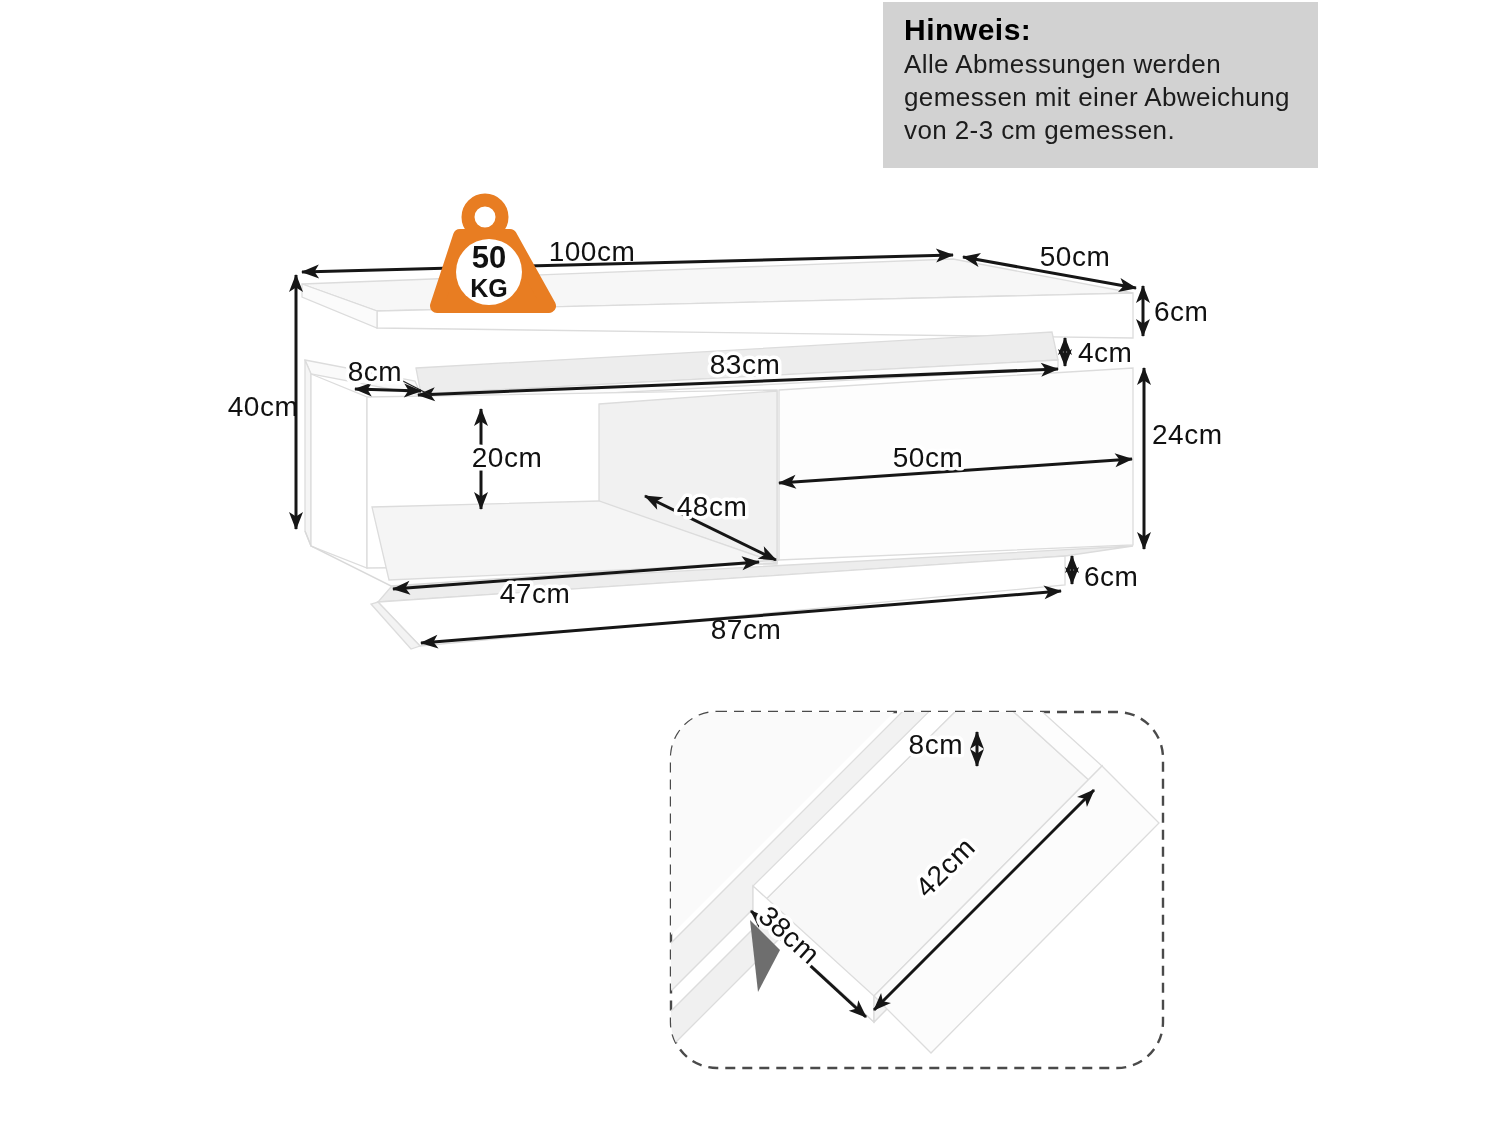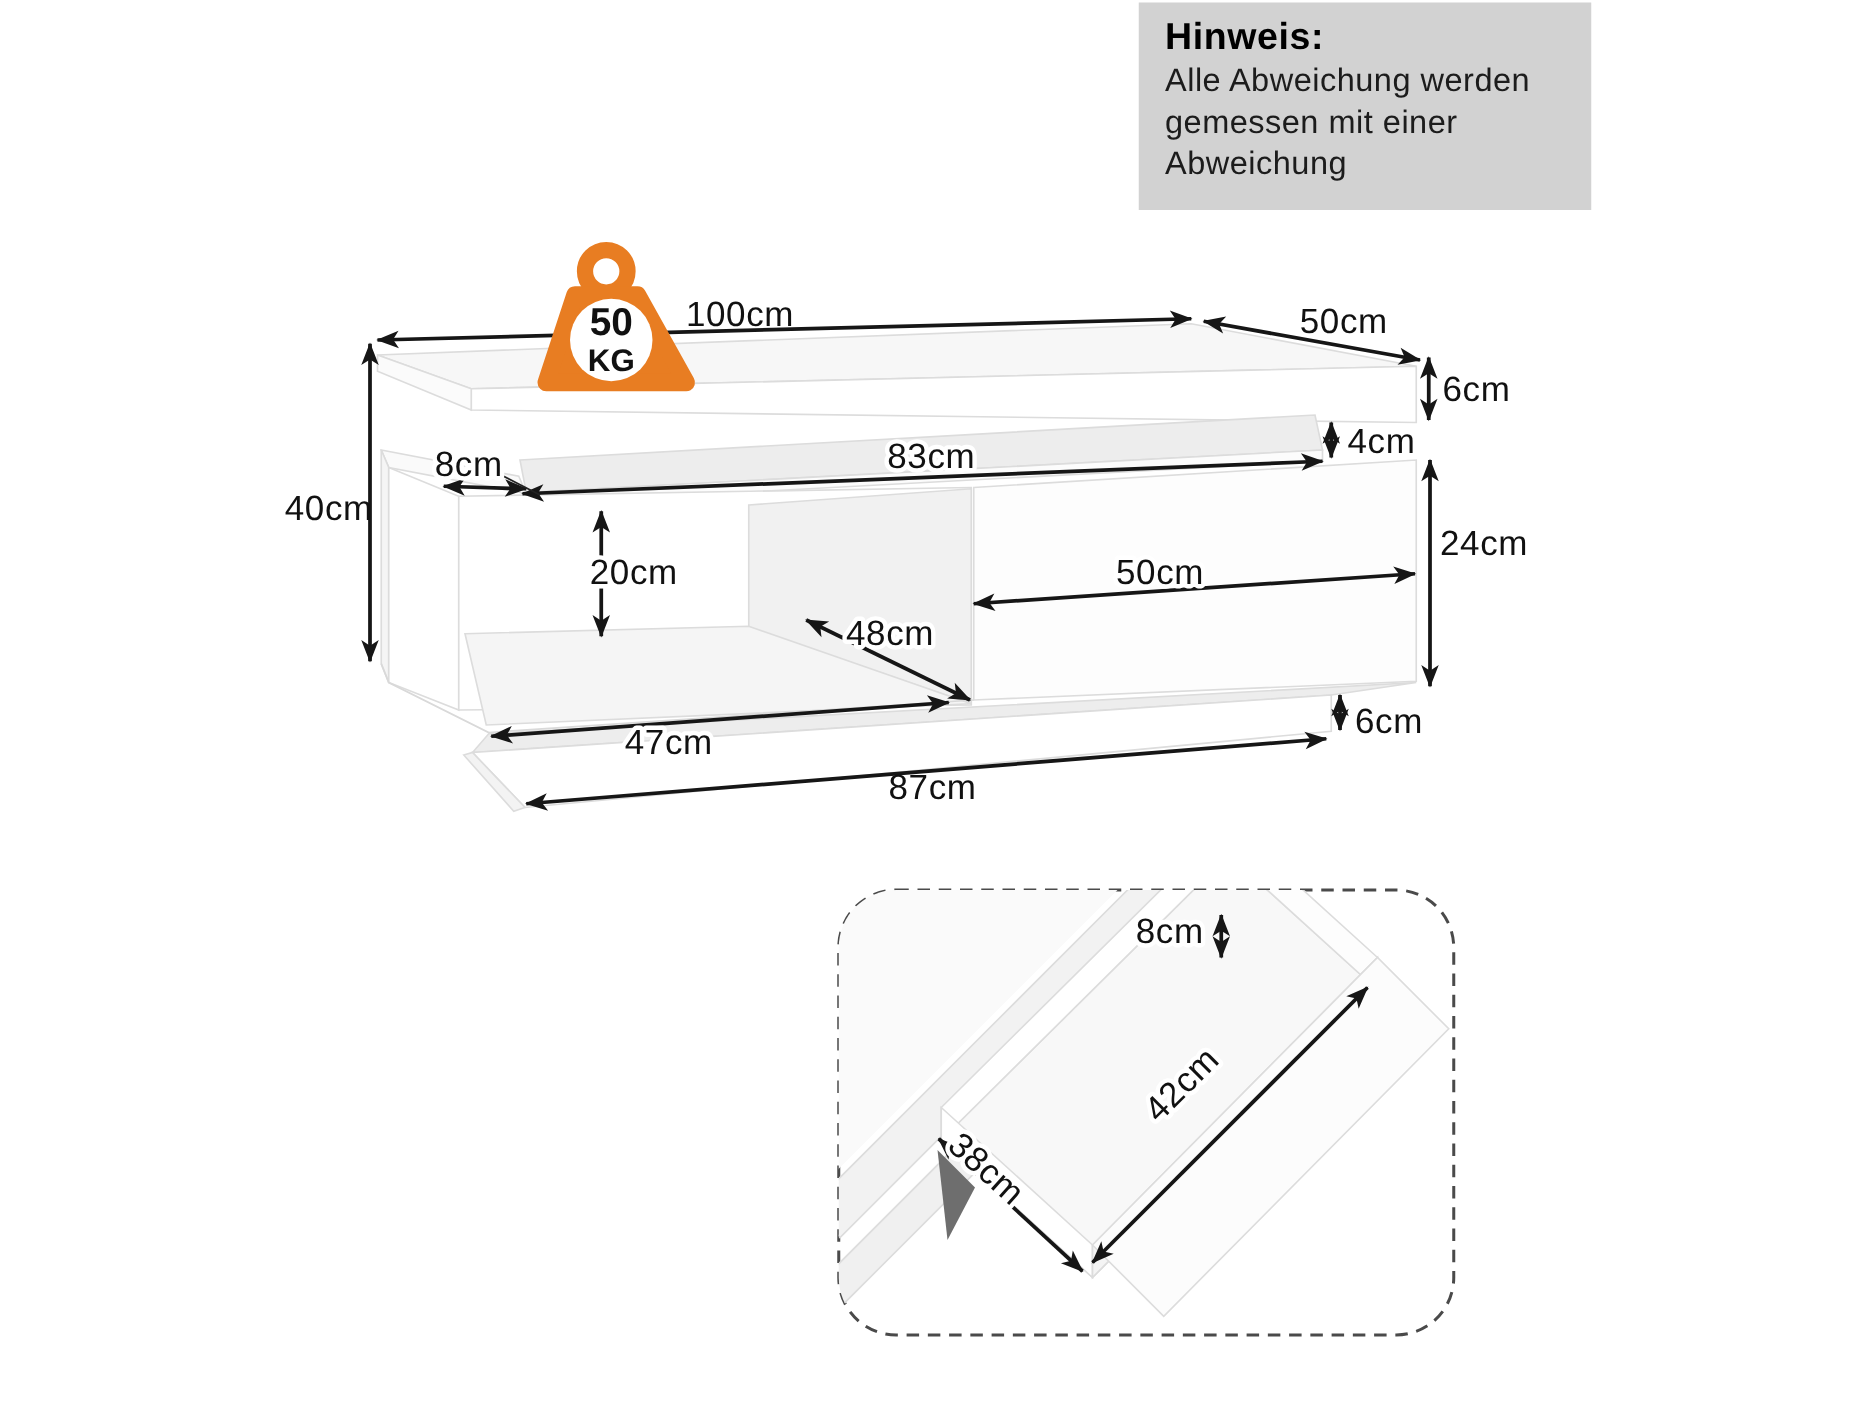--- a/index.html
+++ b/index.html
@@ -1,20 +1,20 @@
 <!DOCTYPE html>
 <html><head>
 <meta charset="utf-8">
 <style>
   html,body{margin:0;padding:0;background:#ffffff;}
   .stage{position:relative;width:1500px;height:1125px;background:#ffffff;overflow:hidden;
          font-family:"Liberation Sans", sans-serif;}
   .stage svg{position:absolute;left:0;top:0;}
   
-  .note{position:absolute;left:911px;top:2px;width:362px;height:166px;box-sizing:border-box;
+  .note{position:absolute;left:883px;top:2px;width:435px;height:166px;box-sizing:border-box;
         padding:10px 20px 0 21px;}
   .note-title{font-size:30px;font-weight:bold;color:#000;line-height:36px;letter-spacing:.5px;}
   .note-line{font-size:26px;color:#1c1c1c;line-height:33px;letter-spacing:.4px;}
   
   .dim{font-size:28px;fill:#111;letter-spacing:.5px;}
   .dim-halo{paint-order:stroke;stroke:#fff;stroke-width:7px;stroke-linejoin:round;}
   .wt{font-weight:bold;fill:#111;}
   .edge{fill:none;stroke:#d9d9d9;stroke-width:1.4;}
   .face{stroke:#dcdcdc;stroke-width:1.3;}
   .arrow{stroke:#161616;stroke-width:3;fill:none;}
@@ -138,17 +138,18 @@
       <line class="arrow" x1="874" y1="1010" x2="1094" y2="790" marker-start="url(#ah)" marker-end="url(#ah)"></line>
       <text class="dim dim-halo" x="963" y="754" text-anchor="end">8cm</text>
       <text class="dim dim-halo" transform="translate(783,942) rotate(42)" text-anchor="middle">38cm</text>
       <text class="dim dim-halo" transform="translate(952,874) rotate(-45)" text-anchor="middle">42cm</text>
     </g>
   </g>
 </svg>
 
   <div class="note" id="noteBox" style="background: rgb(210, 210, 210);">
     <div class="note-title">Hinweis:</div>
-    <div class="note-line">Alle Abweichung werden</div>
+    <div class="note-line">Alle Abmessungen werden</div>
     <div class="note-line">gemessen mit einer Abweichung</div>
+    <div class="note-line">von 2-3 cm gemessen.</div>
   </div>
 
 </div>
 
 </body></html>

